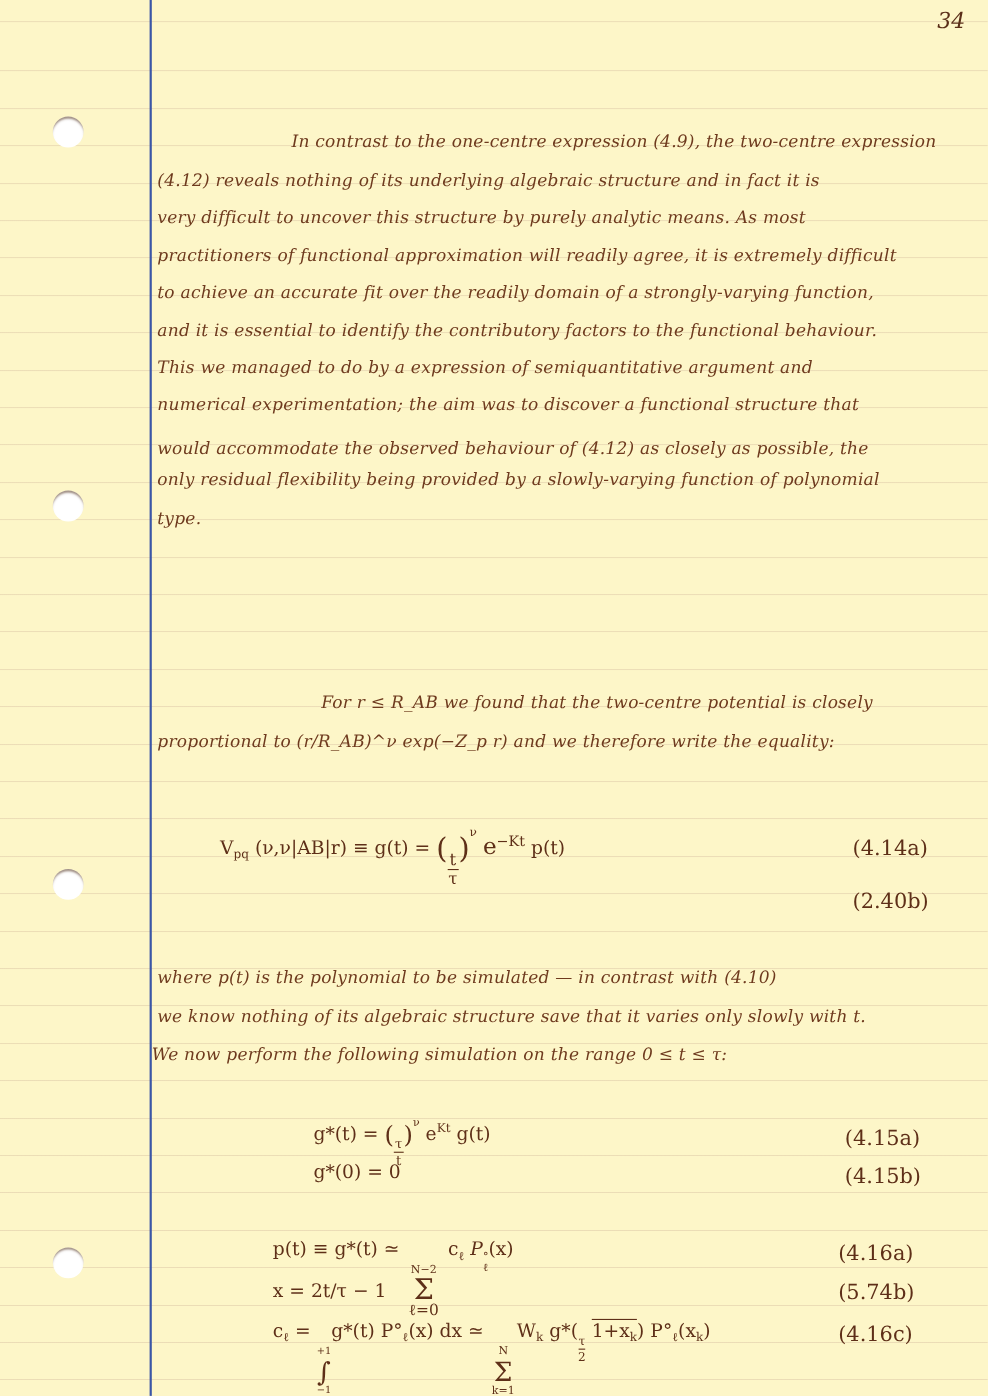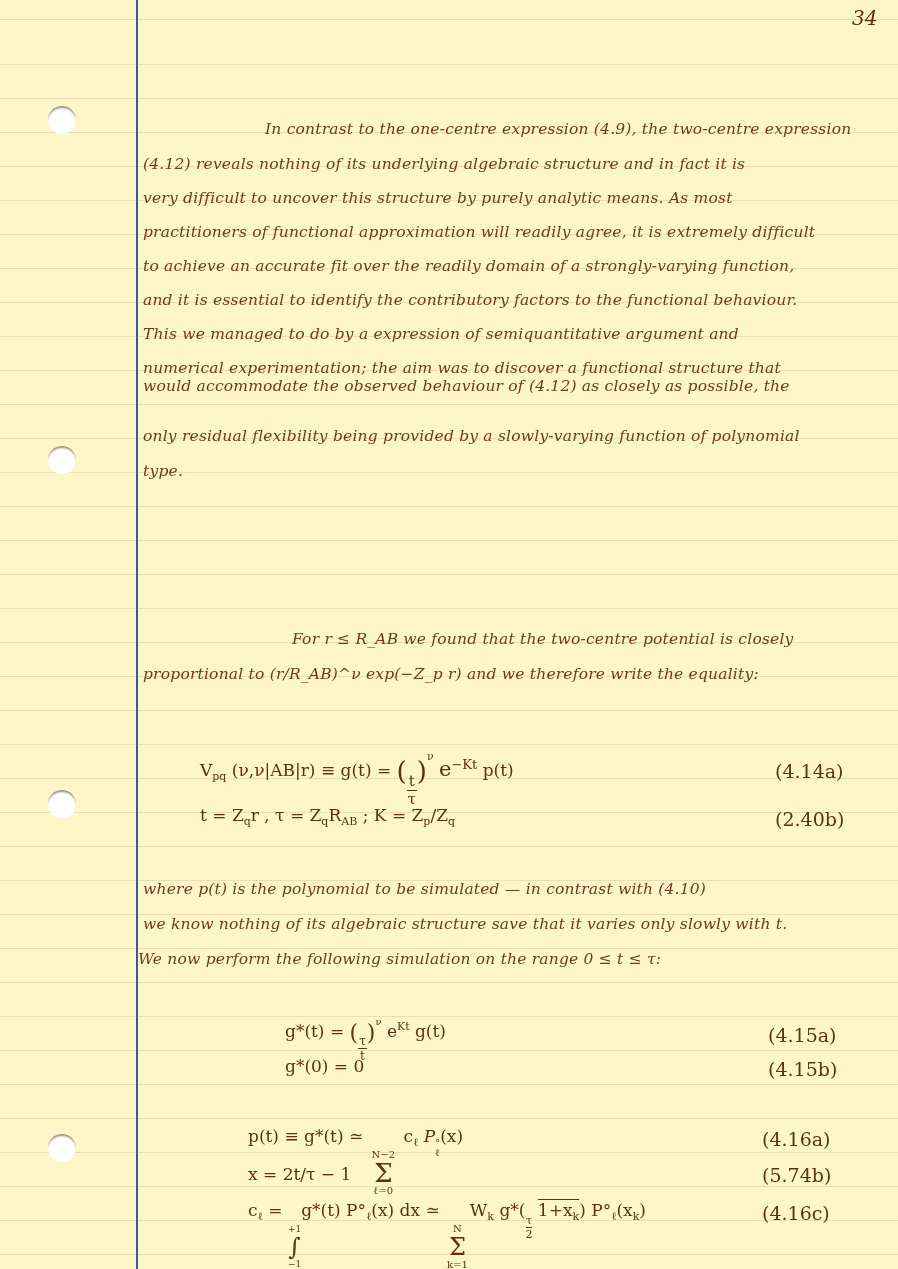--- a/index.html
+++ b/index.html
@@ -55,21 +55,21 @@
 
   <div>
     <div class="hw" style="left:265px;top:120px">In contrast to the one-centre expression (4.9), the two-centre expression</div>
     <div class="hw" style="left:143px;top:155px">(4.12) reveals nothing of its underlying algebraic structure and in fact it is</div>
     <div class="hw" style="left:143px;top:189px">very difficult to uncover this structure by purely analytic means. As most</div>
     <div class="hw" style="left:143px;top:223px">practitioners of functional approximation will readily agree, it is extremely difficult</div>
     <div class="hw" style="left:143px;top:257px">to achieve an accurate fit over the readily domain of a strongly-varying function,</div>
     <div class="hw" style="left:143px;top:291px">and it is essential to identify the contributory factors to the functional behaviour.</div>
     <div class="hw" style="left:143px;top:325px">This we managed to do by a expression of semiquantitative argument and</div>
     <div class="hw" style="left:143px;top:359px">numerical experimentation; the aim was to discover a functional structure that</div>
-    <div class="hw" style="left:143px;top:377px">would accommodate the observed behaviour of (4.12) as closely as possible, the</div>
+    <div class="hw" style="left:143px;top:399px">would accommodate the observed behaviour of (4.12) as closely as possible, the</div>
     <div class="hw" style="left:143px;top:427px">only residual flexibility being provided by a slowly-varying function of polynomial</div>
     <div class="hw" style="left:143px;top:462px">type.</div>
   </div>
 
   <div>
     <div class="hw" style="left:292px;top:630px">For r ≤ R_AB we found that the two-centre potential is closely</div>
     <div class="hw" style="left:143px;top:665px">proportional to (r/R_AB)^ν exp(−Z_p r) and we therefore write the equality:</div>
   </div>
 
   <div class="eq" style="left:200px;top:750px">
@@ -78,23 +78,20 @@
     <span>≡ g(t) =</span>
     <span style="font-size:26px;vertical-align:-4px">(</span><span style="display:inline-flex;flex-direction:column;align-items:center;vertical-align:-10px;font-size:15px;line-height:17px">
         <span style="border-bottom:1.4px solid #5e2f18;padding:0 2px">t</span>
         <span>τ</span>
       </span><span style="font-size:26px;vertical-align:-4px">)</span><sup style="font-size:11px;vertical-align:16px">ν</sup>
     <span style="font-size:21px">e</span><sup style="font-size:13px">−Kt</sup>
     <span>p(t)</span>
   </div>
   <div class="eqnum" style="left:775px;top:760px">(4.14a)</div>
 
-  <div class="eq" style="left:200px;top:805px">
-    <span>t = Z</span><sub style="font-size:11px">q</sub><span>r ,  τ = Z</span><sub style="font-size:11px">q</sub><span>R</span><sub style="font-size:11px">AB</sub><span> ;  K = Z</span><sub style="font-size:11px">p</sub><span>/Z</span><sub style="font-size:11px">q</sub>
-  </div>
   <div class="eqnum" style="left:775px;top:808px">(2.40b)</div>
 
   <div>
     <div class="hw" style="left:143px;top:880px">where p(t) is the polynomial to be simulated — in contrast with (4.10)</div>
     <div class="hw" style="left:143px;top:915px">we know nothing of its algebraic structure save that it varies only slowly with t.</div>
     <div class="hw" style="left:138px;top:950px">We now perform the following simulation on the range 0 ≤ t ≤ τ:</div>
   </div>
 
   <div class="eq" style="left:285px;top:1016px">
     <span>g*(t) =</span>
@@ -108,21 +105,21 @@
   <div class="eqnum" style="left:768px;top:1024px">(4.15a)</div>
 
   <div class="eq" style="left:285px;top:1056px">g*(0) = 0</div>
   <div class="eqnum" style="left:768px;top:1058px">(4.15b)</div>
 
   <div class="eq" style="left:248px;top:1126px">
     <span>p(t) ≡ g*(t) ≃</span>
     <span style="display:inline-flex;flex-direction:column;align-items:center;vertical-align:-16px;line-height:12px;margin:0 3px">
       <span style="font-size:10px">N−2</span>
       <span style="font-size:26px;line-height:24px">Σ</span>
-      <span style="font-size:10px">ℓ=0</span>
+      <span style="font-size:14px">ℓ=0</span>
     </span>
     <span>c</span><sub style="font-size:11px">ℓ</sub>
     <span style="font-family:'DejaVu Serif',serif;font-style:italic">P</span><span style="display:inline-flex;flex-direction:column;vertical-align:-4px;font-size:10px;line-height:10px">
         <span>°</span>
         <span>ℓ</span>
       </span><span>(x)</span>
   </div>
   <div class="eqnum" style="left:762px;top:1128px">(4.16a)</div>
 
   <div class="eq" style="left:248px;top:1164px">x = 2t/τ − 1</div>

